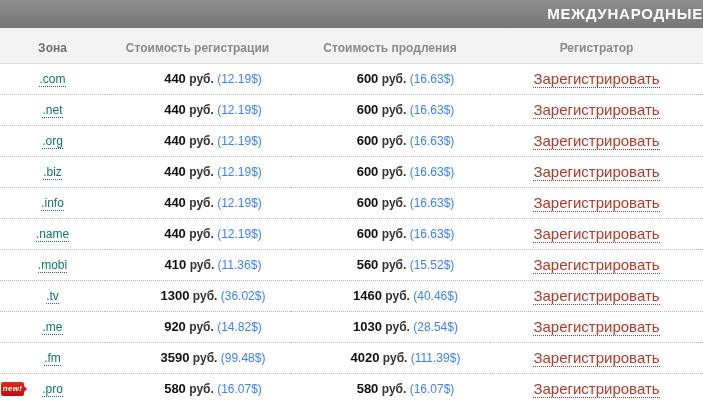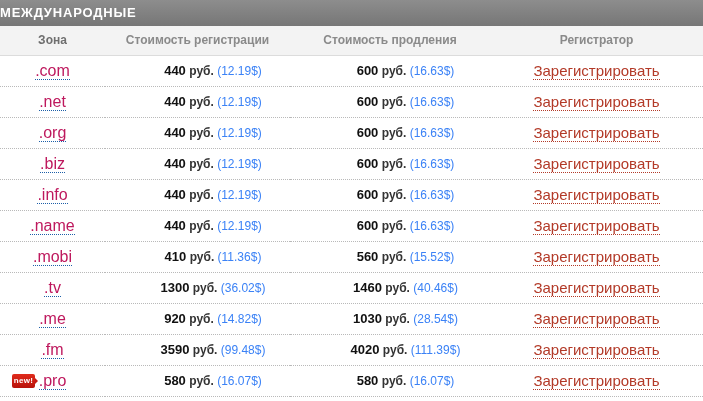--- a/index.html
+++ b/index.html
@@ -22,35 +22,35 @@
   table.pricing {
     width: 703px;
     border-collapse: collapse;
     table-layout: fixed;
   }
   
   .title-row th {
     background: #7e7e7e;
     background: linear-gradient(to bottom, #8d8d8d 0%, #767676 100%);
     color: #ffffff;
-    font-size: 13px;
+    font-size: 15px;
     font-weight: bold;
     letter-spacing: 0.8px;
-    text-align: left;
+    text-align: right;
     padding: 5px 0 6px 0;
     border: none;
   }
   
   .head-row th {
     background: #f3f3f3;
     color: #8a8a8a;
     font-size: 12px;
     font-weight: bold;
     text-align: center;
-    padding: 7px 0 8px 0;
+    padding: 13px 0 8px 0;
     border-bottom: 1px solid #dcdcdc;
   }
   .head-row th.zone-col {
     color: #6f6f6f;
   }
   col.c-zone   { width: 105px; }
   col.c-reg    { width: 185px; }
   col.c-ren    { width: 200px; }
   col.c-registrar { width: 213px; }
 
@@ -61,24 +61,24 @@
     vertical-align: middle;
     height: 21px;
   }
   tbody tr:last-child td {
     border-bottom: 1px dotted #b9b9b9;
   }
   .zone-cell {
     position: relative;
   }
   .zone-link {
-    color: #be185d;
+    color: #0f766e;
     text-decoration: none;
     border-bottom: 1px dotted #1d5fa8;
-    font-size: 16px;
+    font-size: 12px;
     cursor: pointer;
   }
   .price {
     color: #222;
     font-size: 12px;
   }
   .price .amount {
     font-weight: bold;
     font-size: 13px;
     color: #111;
@@ -94,34 +94,35 @@
   }
   .reg-link {
     color: #b33a28;
     text-decoration: none;
     border-bottom: 1px dotted #b33a28;
     font-size: 15px;
     cursor: pointer;
   }
   .new-badge {
     position: absolute;
-    left: 12px;
+    left: 1px;
     top: 50%;
     transform: translateY(-50%);
     width: 23px;
     height: 14px;
     background: #d11a0f;
     background: linear-gradient(to bottom, #e02b1c 0%, #b8120a 100%);
     color: #fff;
     font-size: 8px;
     font-weight: bold;
     line-height: 14px;
     text-align: center;
     border-radius: 2px;
     letter-spacing: 0.3px;
+    font-style: italic;
   }
   .new-badge::after {
     content: "";
     position: absolute;
     right: -3px;
     top: 4px;
     width: 0; height: 0;
     border-top: 3px solid transparent;
     border-bottom: 3px solid transparent;
     border-left: 3px solid #c51710;

